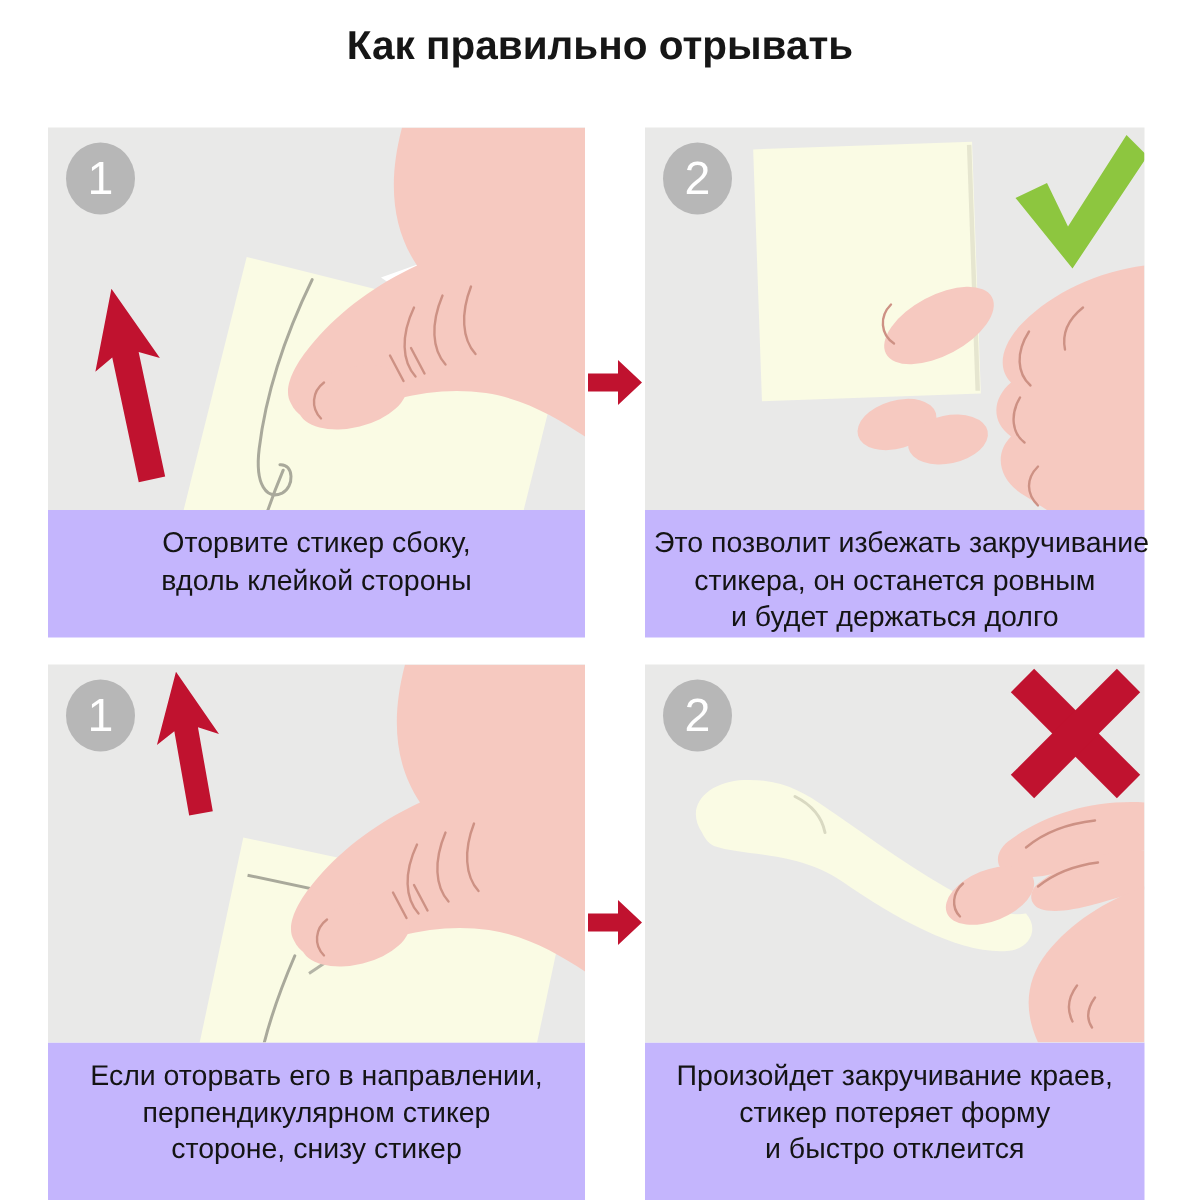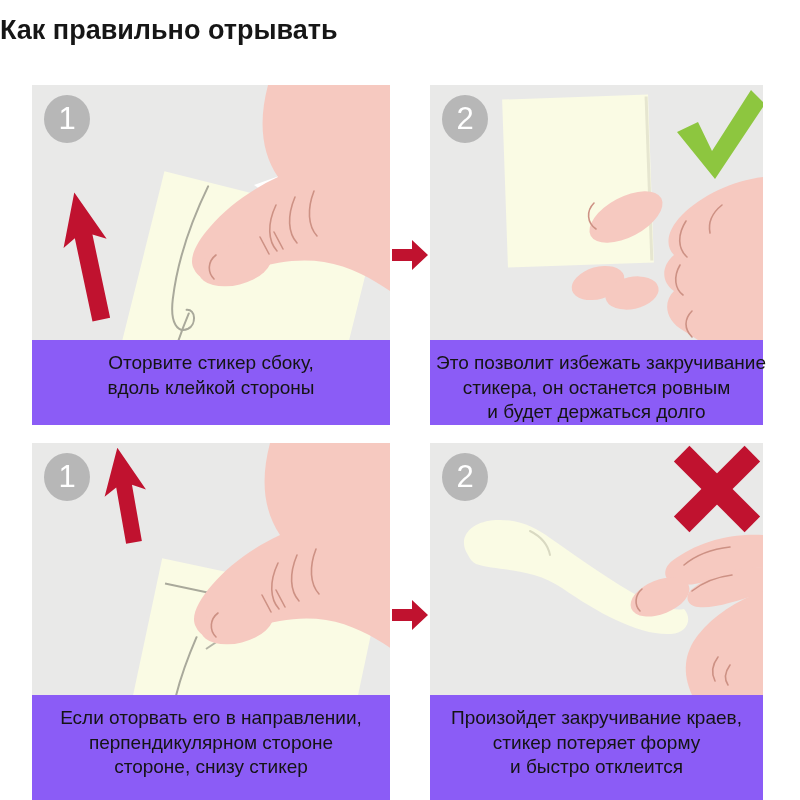--- a/index.html
+++ b/index.html
@@ -2,29 +2,29 @@
 <html><head>
 <meta charset="utf-8">
 <style>
   html,body{margin:0;padding:0;}
   body{
     width:800px;height:800px;position:relative;background:#ffffff;
     font-family:"Liberation Sans","DejaVu Sans",sans-serif;color:#151515;
     overflow:hidden;
   }
   .title{
-    position:absolute;top:14px;left:0;width:800px;text-align:left;
+    position:absolute;top:14px;left:0;width:800px;text-align:center;
     font-size:27px;font-weight:600;line-height:1.22;color:#161616;
   }
   .panel{position:absolute;}
   .panel-image{
     position:relative;background:#e9e9e8;overflow:hidden;width:100%;
   }
   .panel-caption{
-    background:#8b5cf6;width:100%;box-sizing:border-box;
+    background:#c4b5fd;width:100%;box-sizing:border-box;
     padding:11px 6px 0 6px;text-align:center;
     font-size:19px;line-height:1.3;color:#141414;
   }
   .cap-line{white-space:nowrap;}
   .badge{
     position:absolute;left:12px;top:10px;width:46px;height:48px;
     background:#b7b7b7;border-radius:50%;
     display:flex;align-items:center;justify-content:center;
     color:#ffffff;font-size:31px;font-weight:300;
   }
@@ -158,21 +158,21 @@
             <path d="M228,126 l9,17"></path>
             <path d="M242,121 l9,17"></path>
           </g>
         </g>
       </g>
     </svg>
     <div class="badge">1</div>
   </div>
   <div class="panel-caption">
     <div class="cap-line">Если оторвать его в направлении,</div>
-    <div class="cap-line">перпендикулярном стороне</div>
+    <div class="cap-line">перпендикулярном стикер</div>
     <div class="cap-line">стороне, снизу стикер</div>
   </div>
 </div>
 
 <div class="panel p-br">
   <div class="panel-image">
     <svg class="illu" viewBox="0 0 333 252">
 
       <g>
         <path fill="#fafbe4" d="M38,112 C26,94 42,78 66,77 C90,76 106,85 120,95

